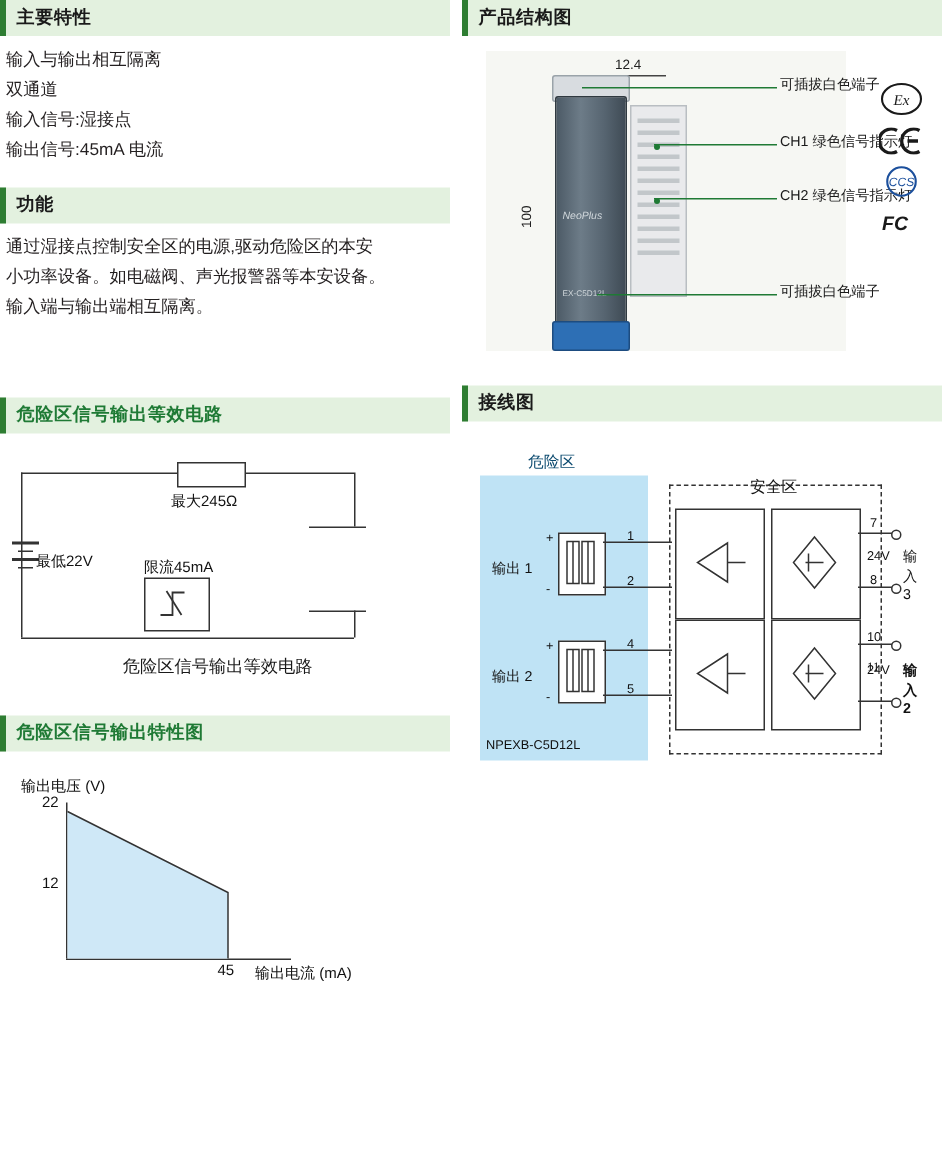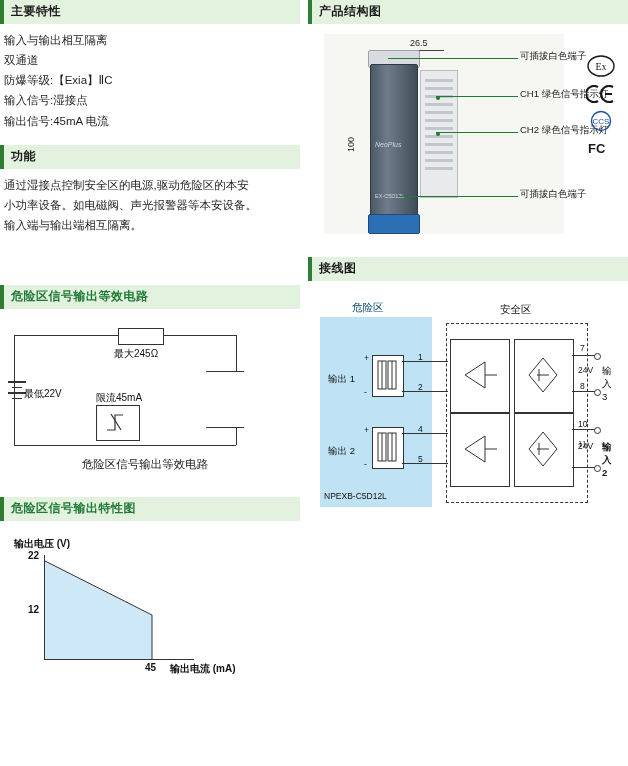--- a/index.html
+++ b/index.html
@@ -71,21 +71,21 @@
   .dim-text{position:absolute;left:86px;top:4px;font-size:9px;color:#222;}
   .dim-line{position:absolute;left:62px;top:16px;width:58px;height:1px;background:#444;}
   .side-num{position:absolute;left:22px;top:118px;font-size:9px;color:#222;
     transform:rotate(-90deg);transform-origin:left top;}
 
   .lead{position:absolute;height:1px;background:#1f7a35;}
   .lead-label{position:absolute;font-size:9.5px;color:#1a1a1a;white-space:nowrap;}
   .dot{position:absolute;width:4px;height:4px;border-radius:50%;background:#1f7a35;}
 
   
-  .certs{position:absolute;right:2px;top:24px;width:40px;}
+  .certs{position:absolute;right:2px;top:24px;width:40px;font-style:italic;}
   .cert{margin-bottom:7px;display:block;}
 
   
   .wire-fig{position:relative;height:230px;margin-top:8px;border:0;}
   .wire-inner{position:absolute;left:6px;top:6px;width:304px;height:218px;background:#fff;}
   .haz-zone{
     position:absolute;left:6px;top:22px;width:112px;height:190px;
     background:#bfe3f5;
   }
   .zone-title{position:absolute;font-size:10.5px;color:#111;}
@@ -104,36 +104,35 @@
   
   .eq-fig{position:relative;height:170px;margin-top:8px;}
   .eq-wire{position:absolute;background:#333;}
   .res-box{position:absolute;border:1px solid #333;background:#fff;}
   .eq-lab{position:absolute;font-size:10px;color:#111;}
   .bat{position:absolute;}
 
   
   .chart-fig{position:relative;height:160px;margin-top:8px;}
   .axis{position:absolute;background:#333;}
-  .ch-lab{position:absolute;font-size:10px;color:#111;font-weight:bold;}
+  .ch-lab{position:absolute;font-size:10px;color:#111;}
   .poly{position:absolute;}
 </style>
 </head>
 <body>
 
 <div class="page">
 
   <div class="col-left">
 
     <div class="block">
       <div class="sec-head">主要特性</div>
       <div class="sec-body">
         <p>输入与输出相互隔离</p>
         <p>双通道</p>
-        <p>防爆等级:【Exia】ⅡC</p>
         <p>输入信号:湿接点</p>
         <p>输出信号:45mA 电流</p>
       </div>
     </div>
 
     <div class="block" style="margin-top:12px;">
       <div class="sec-head">功能</div>
       <div class="sec-body">
         <p>通过湿接点控制安全区的电源,驱动危险区的本安</p>
         <p>小功率设备。如电磁阀、声光报警器等本安设备。</p>
@@ -202,21 +201,21 @@
     </div>
   </div>
 
   <div class="col-right">
 
     <div class="block">
       <div class="sec-head">产品结构图</div>
 
       <div class="prod-fig">
         <div class="prod-img">
-          <div class="dim-text">26.5</div>
+          <div class="dim-text">12.4</div>
           <div class="dim-line"></div>
           <div class="side-num">100</div>
 
           <div class="dev-top"></div>
           <div class="dev-body">
             <div class="dev-label" style="left:4px;top:76px;">NeoPlus</div>
             <div class="dev-sub" style="left:4px;top:128px;">EX-C5D12L</div>
           </div>
           <div class="dev-bottom"></div>
           <div class="dev-panel">
@@ -271,21 +270,21 @@
     </div>
 
     <div class="block" style="margin-top:12px;">
       <div class="sec-head">接线图</div>
 
       <div class="wire-fig">
         <div class="wire-inner">
 
           <div class="haz-zone"></div>
           <div class="zone-title" style="left:38px;top:6px;color:#0b4a6f;">危险区</div>
-          <div class="zone-title" style="left:186px;top:8px;">安全区</div>
+          <div class="zone-title" style="left:186px;top:23px;">安全区</div>
 
           <div class="safe-dash"></div>
 
           <div class="wlab" style="left:14px;top:78px;">输出 1</div>
           <div class="coil" style="left:58px;top:60px;width:30px;height:40px;">
             <svg width="28" height="38" viewBox="0 0 28 38">
               <rect x="5" y="5" width="8" height="28" fill="none" stroke="#333"></rect>
               <rect x="15" y="5" width="8" height="28" fill="none" stroke="#333"></rect>
               <line x1="9" y1="5" x2="9" y2="33" stroke="#333"></line>
               <line x1="19" y1="5" x2="19" y2="33" stroke="#333"></line>

